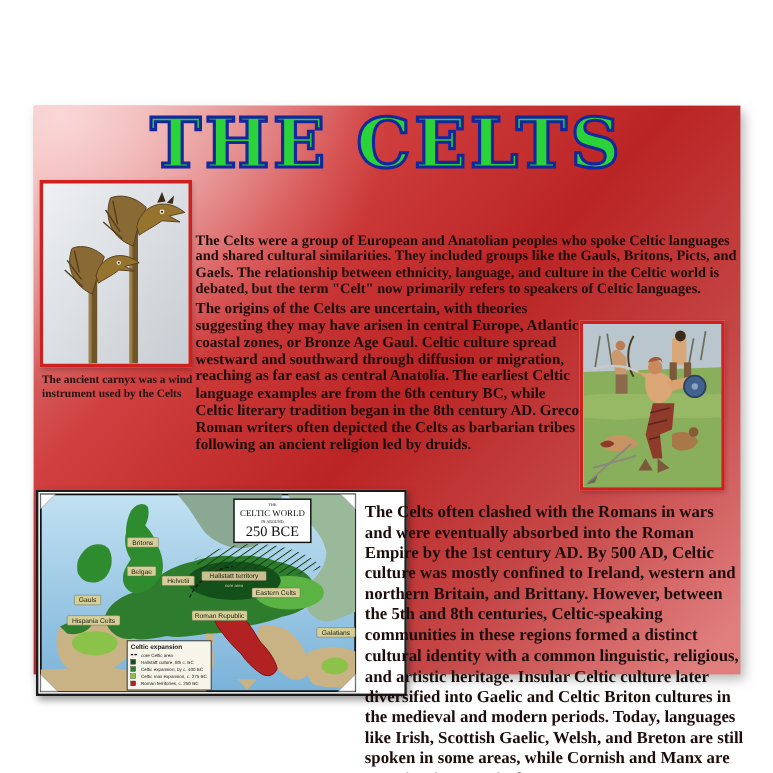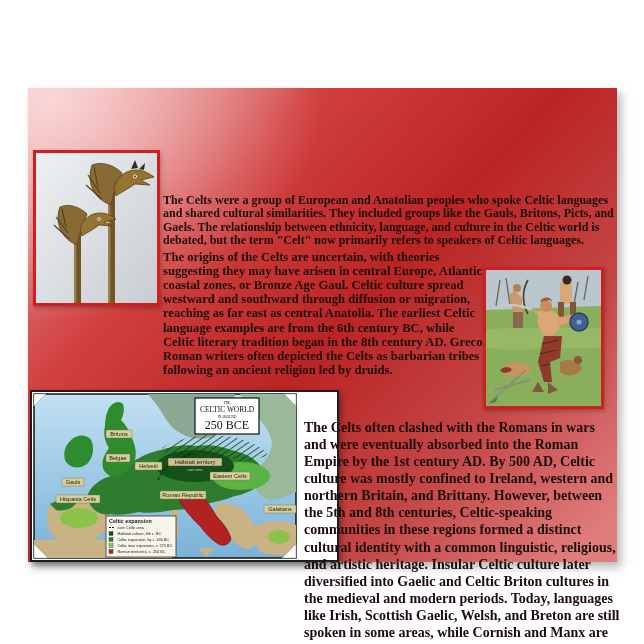--- a/index.html
+++ b/index.html
@@ -18,30 +18,31 @@
        box-shadow:1px 2px 4px rgba(0,0,0,.25);}
   .fig svg{display:block;}
   .carnyx-fig{left:5px;top:62px;width:127px;height:156px;}
   .warriors-fig{left:455px;top:179px;width:121px;height:142px;}
   .caption{position:absolute;left:7px;top:224px;width:126px;
            font-size:9.5px;font-weight:bold;color:#241111;line-height:1.22;}
   .para{position:absolute;color:#1d0c0c;font-weight:bold;}
   .para-intro{left:135px;top:66px;width:452px;font-size:12px;line-height:1.12;margin-top:40px;}
   .para-origins{left:135px;top:149px;width:326px;font-size:12.6px;line-height:1.13;}
   .para-legacy{left:276px;top:317px;width:316px;font-size:14px;line-height:1.22;}
-  .map-frame{position:absolute;left:2px;top:302px;width:309px;height:172px;
+  .map-frame{position:absolute;left:2px;top:320px;width:309px;height:172px;
              background:#ffffff;border:2px solid #1c1c1c;box-sizing:border-box;
              box-shadow:2px 3px 6px rgba(0,0,0,.4);}
 </style>
 </head>
 <body>
 
 <div class="page">
   <div class="poster">
 
+    <h1 class="title">THE CELTS</h1>
 
     <div class="fig carnyx-fig">
       <svg width="121" height="150" viewBox="0 0 121 150">
         <defs>
           <linearGradient id="cbg" x1="0" y1="0" x2="1" y2="1">
             <stop offset="0" stop-color="#eef0f2"></stop>
               <stop offset="1" stop-color="#c8cdd3"></stop>
           </linearGradient>
         </defs>
         <rect x="0" y="0" width="121" height="150" fill="url(#cbg)"></rect>
@@ -62,20 +63,21 @@
           <rect x="38" y="80" width="2.4" height="70" fill="#9d7e45"></rect>
           <path d="M41,92 C26,86 18,70 24,54 C33,50 44,54 51,61 L45,77 Z" fill="#8a6a34" stroke="#55401e" stroke-width="0.8"></path>
           <path d="M26,56 L30,74 M20,64 L32,80 M18,72 L33,86" stroke="#55401e" stroke-width="1.2" fill="none"></path>
           <path d="M44,77 C46,66 55,60 64,60 C71,60 76,63 80,66 L68,69 L76,73 L63,72 C57,77 50,80 46,83 Z" fill="#96732f" stroke="#55401e" stroke-width="0.8"></path>
           <circle cx="63" cy="66" r="1.8" fill="#efe9dc"></circle>
             <circle cx="63" cy="66" r="0.8" fill="#2a1f10"></circle>
         </g>
       </svg>
     </div>
 
+    <div class="caption">The ancient carnyx was a wind instrument used by the Celts</div>
 
     <p class="para para-intro">The Celts were a group of European and Anatolian peoples who spoke Celtic languages and shared cultural similarities. They included groups like the Gauls, Britons, Picts, and Gaels. The relationship between ethnicity, language, and culture in the Celtic world is debated, but the term "Celt" now primarily refers to speakers of Celtic languages.</p>
     <p class="para para-origins">The origins of the Celts are uncertain, with theories suggesting they may have arisen in central Europe, Atlantic coastal zones, or Bronze Age Gaul. Celtic culture spread westward and southward through diffusion or migration, reaching as far east as central Anatolia. The earliest Celtic language examples are from the 6th century BC, while Celtic literary tradition began in the 8th century AD. Greco-Roman writers often depicted the Celts as barbarian tribes following an ancient religion led by druids.</p>
 
     <div class="fig warriors-fig">
       <svg width="115" height="136" viewBox="0 0 115 136">
         <rect x="0" y="0" width="115" height="52" fill="#b9c6cd"></rect>
         <path d="M0,40 L115,36 L115,136 L0,136 Z" fill="#8aaf5c"></path>
         <path d="M0,60 C20,56 40,60 60,58 C85,56 100,60 115,58 L115,78 C90,80 60,76 30,80 L0,78 Z" fill="#9cbd6b" opacity="0.7"></path>
         <path d="M10,36 L14,10 M24,34 L20,8 M98,30 L102,6 M88,34 L92,12" stroke="#6b6b5a" stroke-width="1.4"></path>

